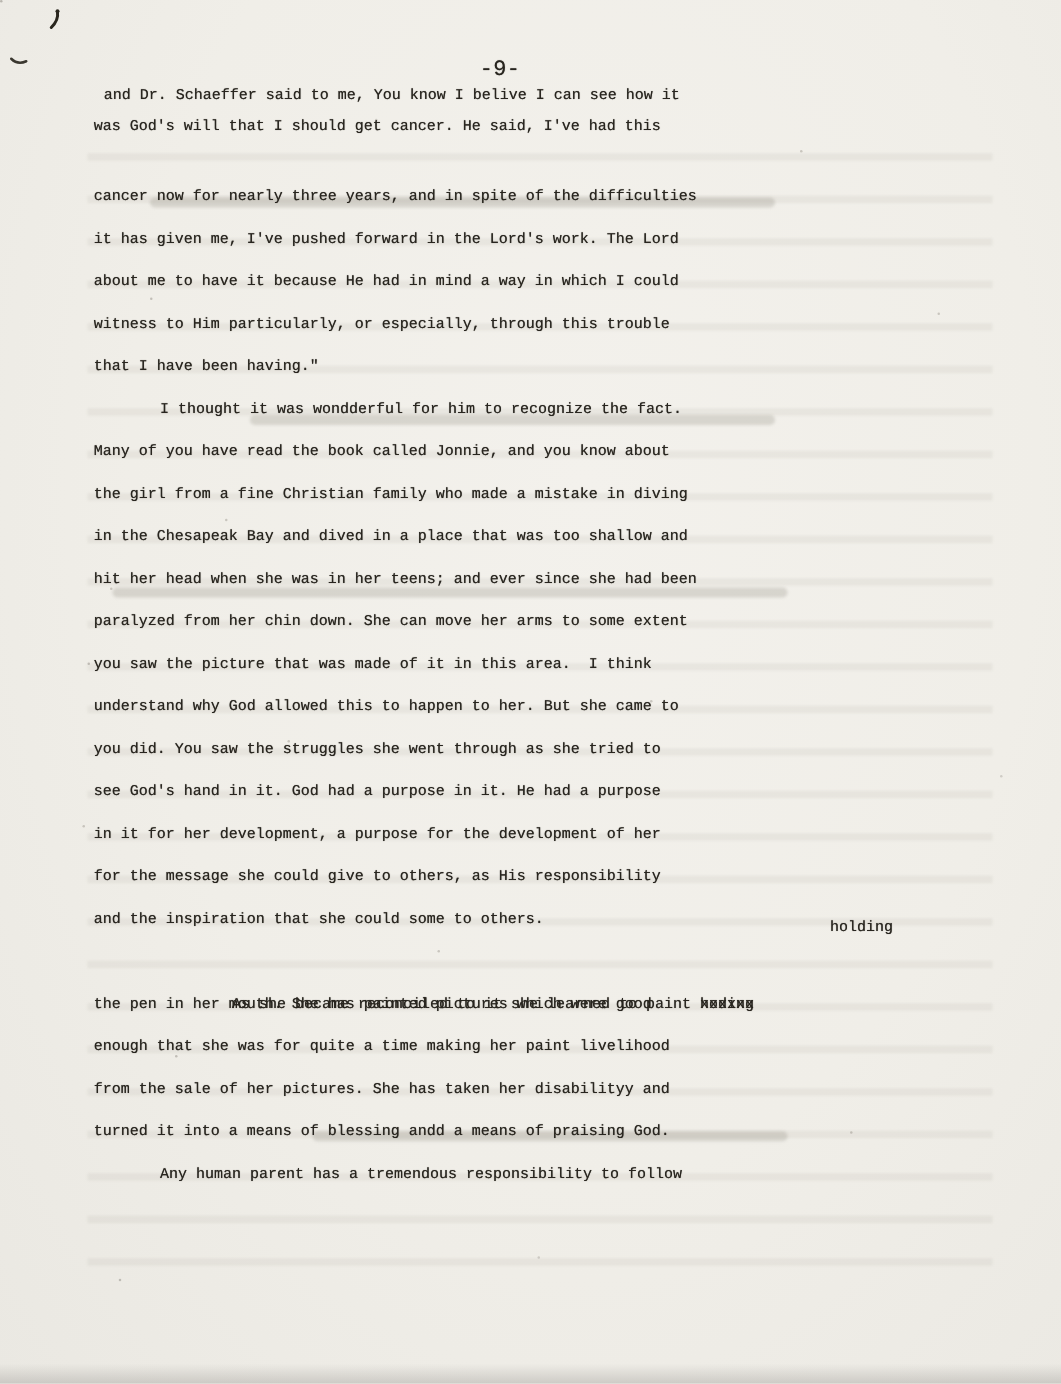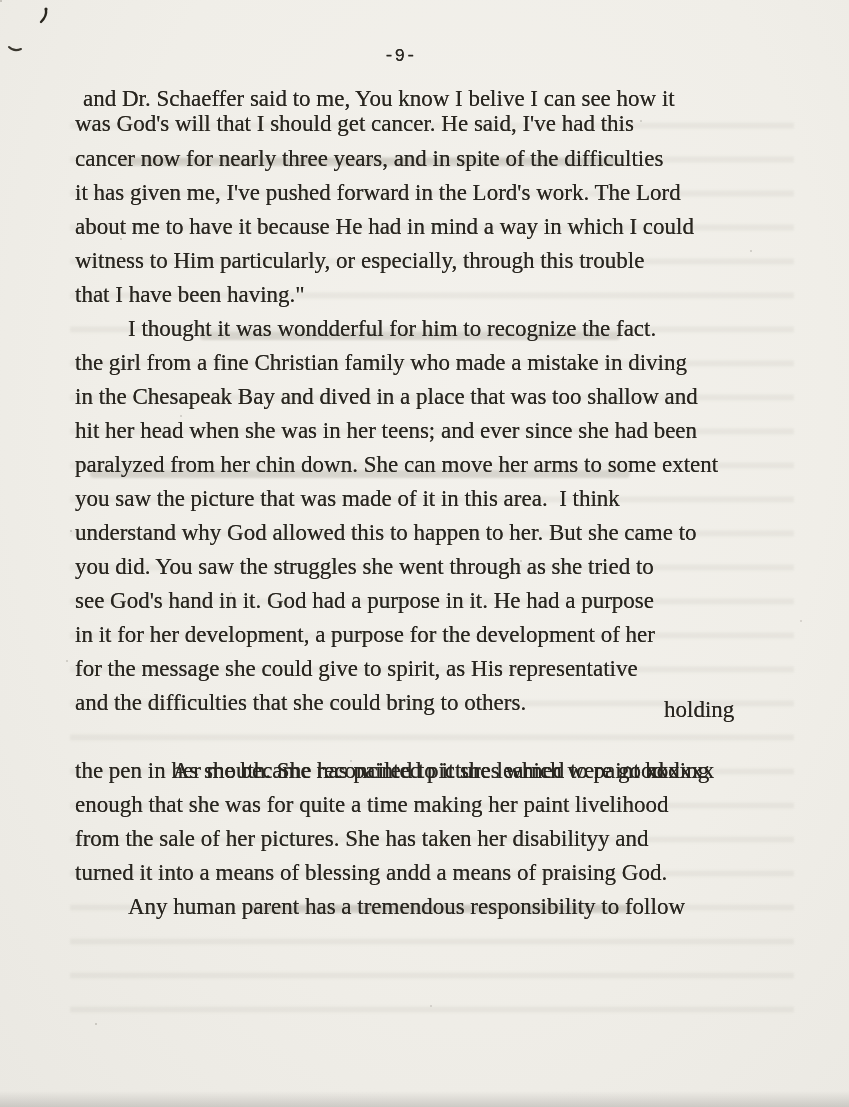--- a/index.html
+++ b/index.html
@@ -44,28 +44,27 @@
     background:linear-gradient(to bottom, rgba(175,172,168,0) 0%, rgba(165,162,158,0.45) 100%);
     pointer-events:none;
   }
   .pagenum{
     position:absolute;top:46px;left:0;width:800px;
     text-align:center;
     font-size:17.5px;letter-spacing:0.3px;
     text-shadow:0 0 0.6px rgba(40,37,30,0.8);
   }
   .body{
-    position:absolute;top:86px;left:75px;width:740px;
-    font-size:23px;
+    position:absolute;top:64px;left:75px;width:740px;
+    font-size:12px;
     text-shadow:0 0 0.6px rgba(40,37,30,0.8);
-    font-family:Liberation Serif, serif;
   }
   .l{height:34px;line-height:34px;white-space:pre;}
   .s1{height:25px;line-height:25px;}
-  .s2{height:25px;line-height:25px;margin-bottom:6px;}
+  .s2{height:25px;line-height:25px;margin-bottom:26px;}
   .ind{padding-left:53px;}
   .ind1{padding-left:8px;}
   .rel{position:relative;}
   .struck{position:relative;display:inline-block;}
   .struck-over{position:absolute;left:0;top:0;}
   .inserted{
     position:absolute;left:589px;top:-21px;
     height:22px;line-height:22px;white-space:pre;
   }
   .ink-marks{position:absolute;left:0;top:0;pointer-events:none;}
@@ -97,31 +96,32 @@
       <div class="l s2">was God's will that I should get cancer. He said, I've had this</div>
       <div class="l">cancer now for nearly three years, and in spite of the difficulties</div>
       <div class="l">it has given me, I've pushed forward in the Lord's work. The Lord</div>
       <div class="l">about me to have it because He had in mind a way in which I could</div>
       <div class="l">witness to Him particularly, or especially, through this trouble</div>
       <div class="l">that I have been having."</div>
     </div>
 
     <div>
       <div class="l ind">I thought it was wondderful for him to recognize the fact.</div>
+      <div class="l">Many of you have read the book called Jonnie, and you know about</div>
       <div class="l">the girl from a fine Christian family who made a mistake in diving</div>
       <div class="l">in the Chesapeak Bay and dived in a place that was too shallow and</div>
       <div class="l">hit her head when she was in her teens; and ever since she had been</div>
       <div class="l">paralyzed from her chin down. She can move her arms to some extent</div>
       <div class="l">you saw the picture that was made of it in this area.  I think</div>
       <div class="l">understand why God allowed this to happen to her. But she came to</div>
       <div class="l">you did. You saw the struggles she went through as she tried to</div>
       <div class="l">see God's hand in it. God had a purpose in it. He had a purpose</div>
       <div class="l">in it for her development, a purpose for the development of her</div>
-      <div class="l">for the message she could give to spirit, as His representative</div>
-      <div class="l">and the difficulties that she could bring to others.</div>
+      <div class="l">for the message she could give to others, as His responsibility</div>
+      <div class="l">and the inspiration that she could some to others.</div>
     </div>
 
     <div>
       <div class="l ind rel">
         <span>As she became reconciled to it she learned to paint </span><span class="struck"><span class="struck-under">hoding</span><span class="struck-over">xxxxxx</span></span>
         <span class="inserted">holding</span>
       </div>
       <div class="l">the pen in her mouth. She has painted pictures which were good</div>
       <div class="l">enough that she was for quite a time making her paint livelihood</div>
       <div class="l">from the sale of her pictures. She has taken her disabilityy and</div>

